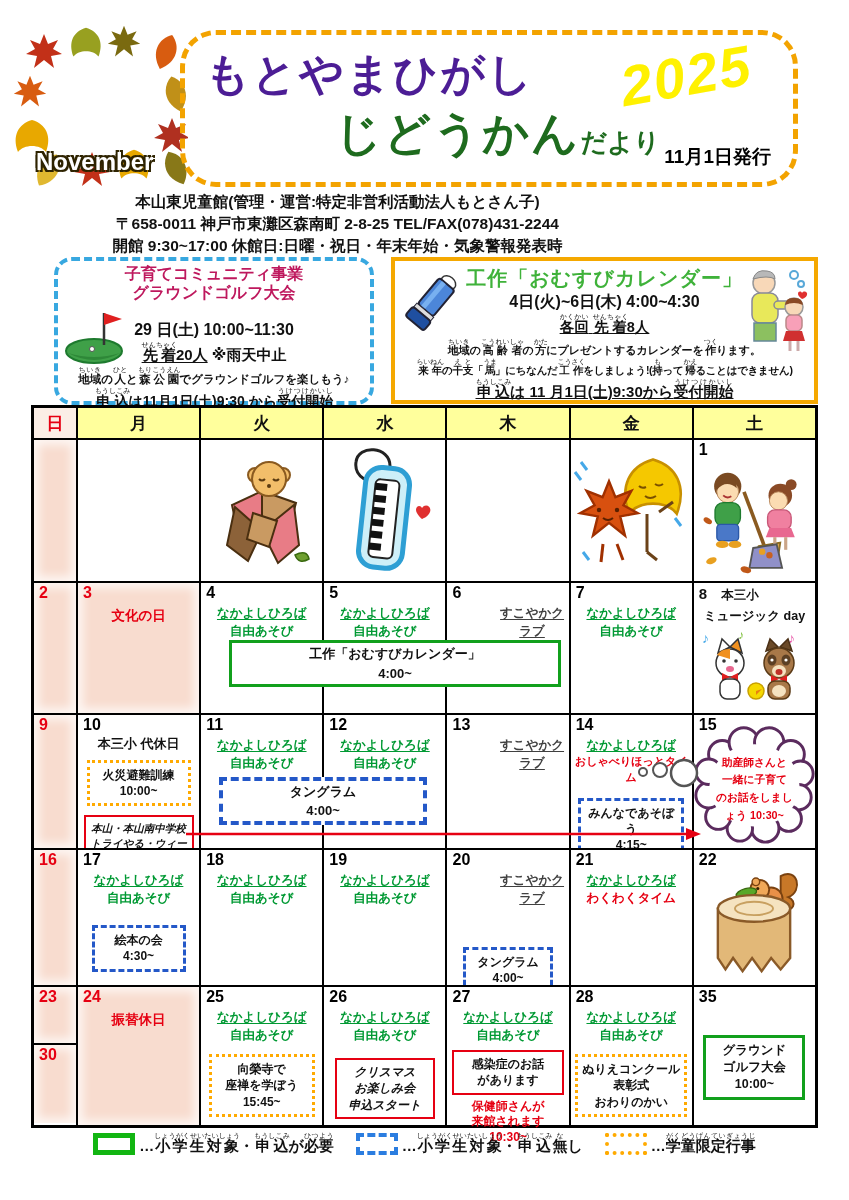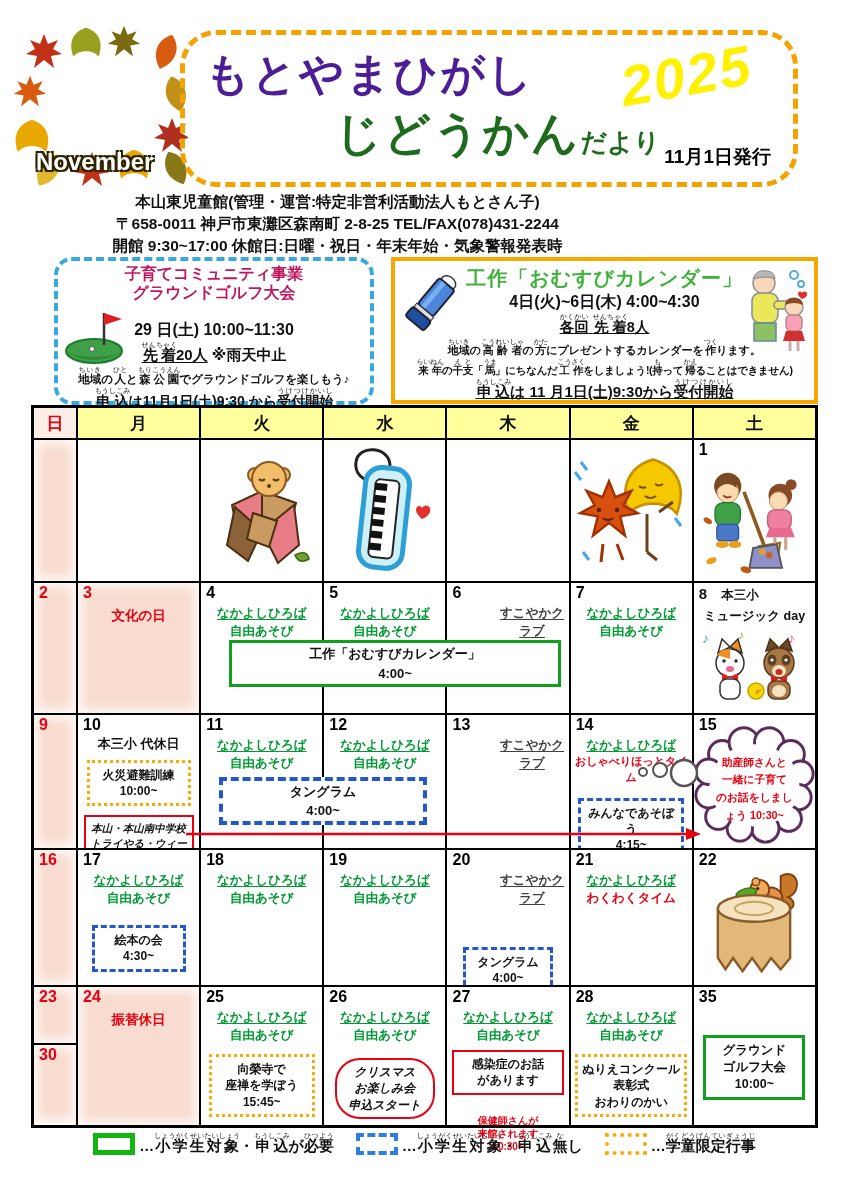--- a/index.html
+++ b/index.html
@@ -56,21 +56,21 @@
   .u { text-decoration:underline; text-underline-offset:2px; }
   .hol { padding-top:24px; text-align:center; font-weight:bold; font-size:13.5px; color:#E60012; }
   .bx { margin:7px auto 0; background:#fff; font-weight:bold; font-size:12px; line-height:1.35; text-align:center; padding:4px 2px; }
   .bxb { border:3px dashed #2458C8; } .bxo { border:3px dotted #FFAA00; }
   .bxr { border:2.5px solid #E60012; } .bxg { border:3px solid #11A01C; }
   .it { font-style:italic; }
   .t8row { padding:2px 0 0 5px; font-weight:bold; font-size:15px; text-align:left; }
   .t8s { font-size:12.5px; margin-left:14px; }
   .t8b { font-weight:bold; font-size:12.5px; text-align:center; margin-top:4px; }
   .d10t { padding-top:20px; text-align:center; font-weight:bold; font-size:13px; }
-  .redlines { margin-top:19px; text-align:center; font-weight:bold; font-size:10px; line-height:1.3; color:#E60012; }
+  .redlines { margin-top:4px; text-align:center; font-weight:bold; font-size:12px; line-height:1.3; color:#E60012; }
   .ill { display:flex; justify-content:center; align-items:flex-end; height:100%; padding-bottom:4px; }
   .illc { display:flex; justify-content:center; align-items:center; height:100%; }
   .span-box { position:absolute; z-index:5; background:#fff; text-align:center; font-weight:bold; font-size:13px; line-height:1.5; display:flex; flex-direction:column; justify-content:center; }
   .sp-craft { left:195px; top:232px; width:332px; height:47px; border:3px solid #11A01C; }
   .sp-tan { left:185px; top:369px; width:208px; height:48px; border:4px dashed #2458C8; }
   .arrow { position:absolute; left:152px; top:419px; z-index:6; }
   .bubbles { position:absolute; left:600px; top:348px; z-index:6; }
   .split-top { height:58px; border-bottom:2px solid #000; position:relative; }
   .split-bot { height:78px; position:relative; }
 
@@ -508,21 +508,21 @@
         <div>座禅を学ぼう</div>
         <div>15:45~</div>
       </div>
     </div>
     <div class="c">
       <div class="num">26</div>
       <div class="evs">
         <div class="ev g u">なかよしひろば</div>
         <div class="ev g">自由あそび</div>
       </div>
-      <div class="bx bxr it" style="width:100px;margin-top:14px;border-radius:25px;">
+      <div class="bx bxr it" style="width:100px;margin-top:14px;">
         <div>クリスマス</div>
         <div>お楽しみ会</div>
         <div>申込スタート</div>
       </div>
     </div>
     <div class="c">
       <div class="num">27</div>
       <div class="evs">
         <div class="ev g u">なかよしひろば</div>
         <div class="ev g">自由あそび</div>

